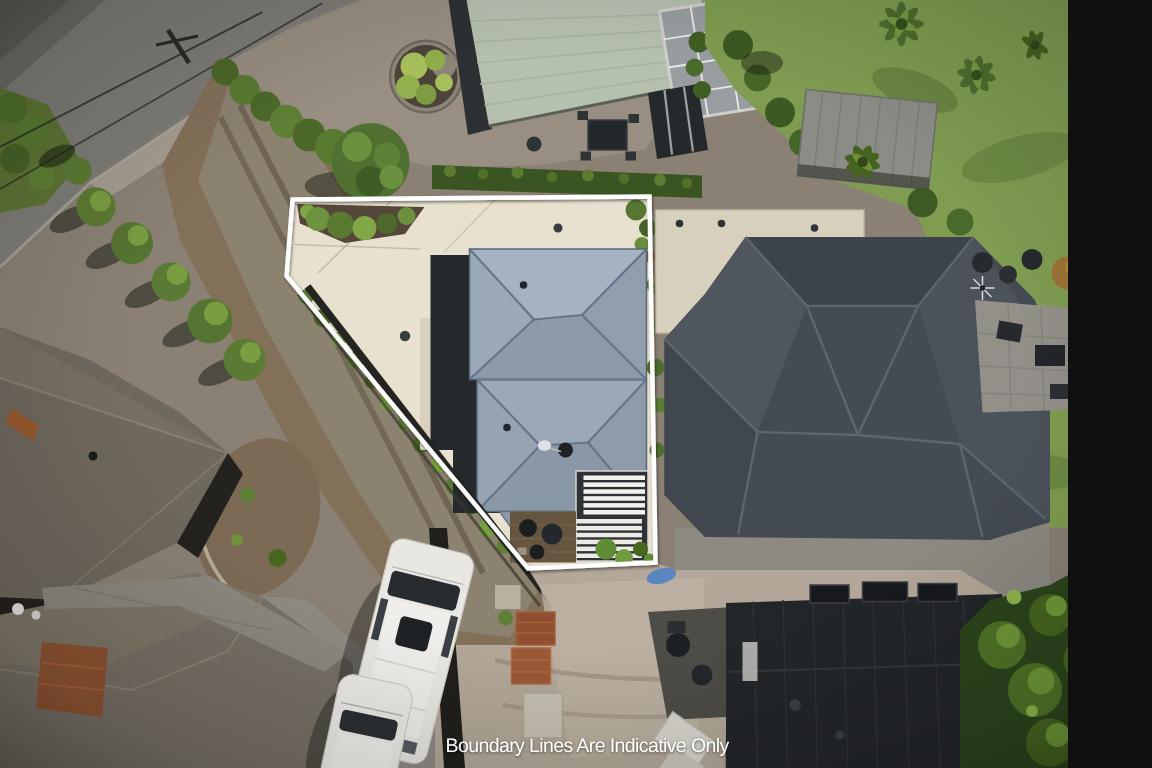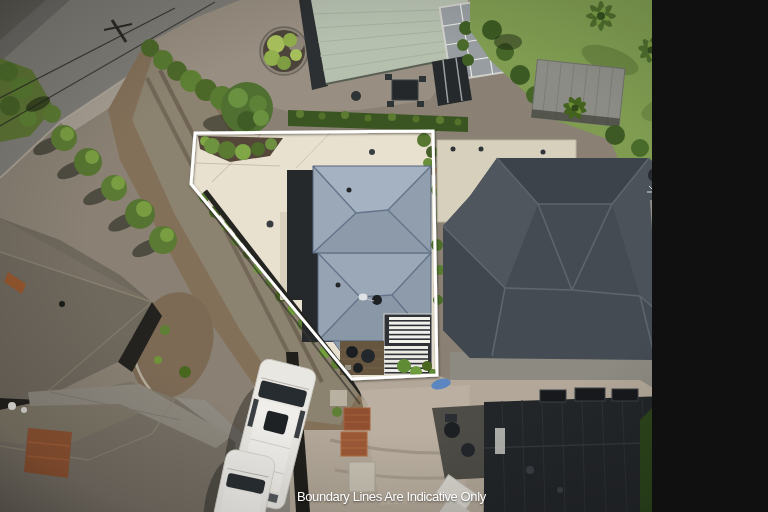--- a/index.html
+++ b/index.html
@@ -1,16 +1,16 @@
 <!DOCTYPE html>
 <html><head>
 <meta charset="utf-8">
 <style>
   html,body{margin:0;padding:0;background:#101010}
-  .stage{position:relative;width:652px;height:512px;overflow:hidden;font-family:"Liberation Sans",sans-serif;background:#8a8174}
+  .stage{position:relative;width:712px;height:512px;overflow:hidden;font-family:"Liberation Sans",sans-serif;background:#8a8174}
   .stage svg{position:absolute;left:0;top:0;display:block}
   .caption{
     position:absolute;left:297px;top:490px;
     font:13px/1.1 "Liberation Sans",sans-serif;
     letter-spacing:-0.4px;color:#ffffff;
     text-shadow:0 1px 2px rgba(0,0,0,0.55);
     white-space:nowrap;pointer-events:none}
 </style>
 </head>
 <body>

